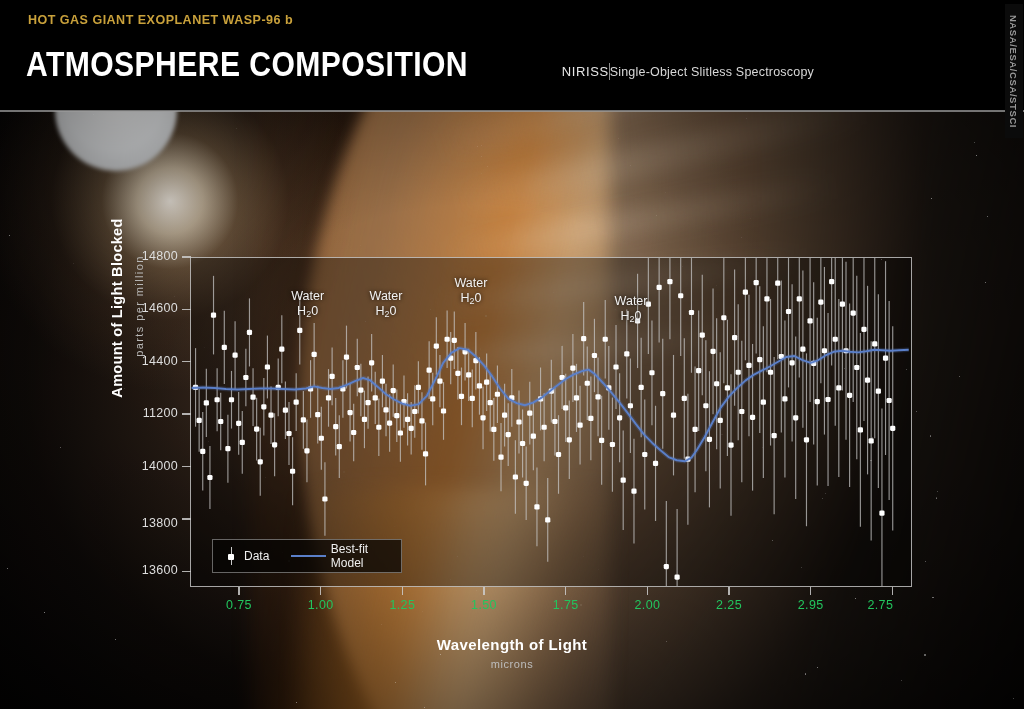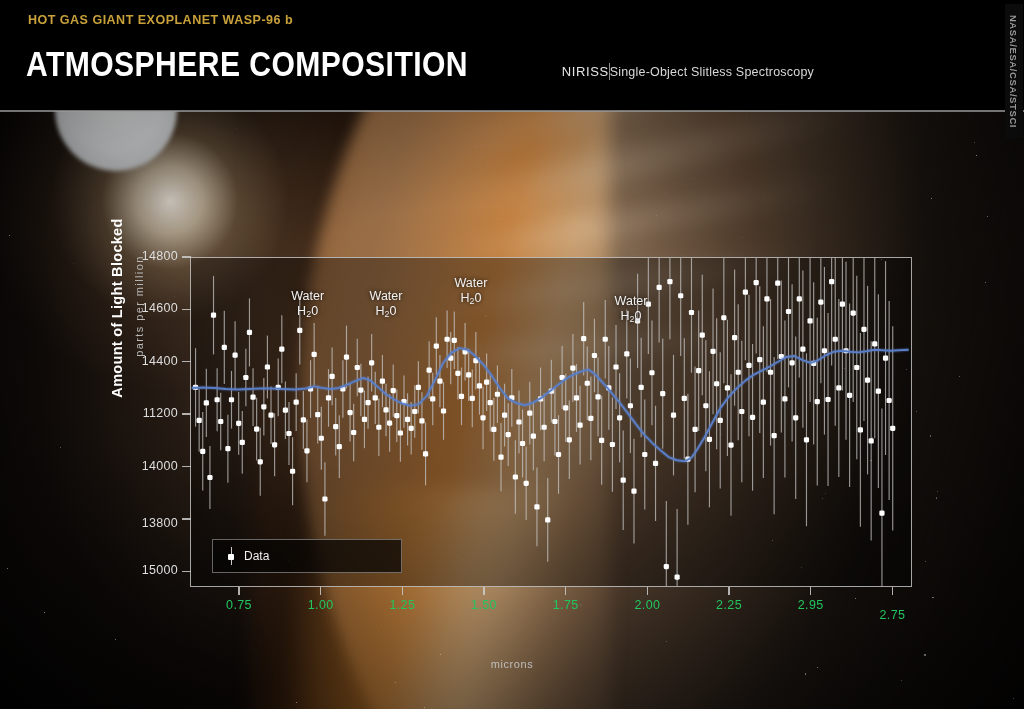--- a/index.html
+++ b/index.html
@@ -606,25 +606,26 @@
           <rect x="882.937556561086" y="355.49523809523805" width="5.2" height="5.2" rx="1.3" fill="#ffffff"></rect>
           <rect x="886.5312217194571" y="397.9238095238095" width="5.2" height="5.2" rx="1.3" fill="#ffffff"></rect>
           <rect x="890.124886877828" y="425.68571428571425" width="5.2" height="5.2" rx="1.3" fill="#ffffff"></rect>
         </g>
         <path d="M 191.63 387.95 L 203.07 387.43 L 214.50 387.95 L 225.94 389.00 L 237.37 389.52 L 248.81 389.00 L 260.24 388.48 L 271.67 388.48 L 283.11 389.00 L 294.54 389.52 L 305.98 388.48 L 314.14 386.38 L 322.31 387.95 L 330.48 389.00 L 338.65 387.95 L 346.81 384.81 L 354.98 381.14 L 363.15 378.00 L 369.68 380.10 L 377.85 386.90 L 386.02 394.24 L 394.19 399.48 L 402.35 403.67 L 410.52 405.76 L 418.69 404.19 L 426.86 395.81 L 435.02 380.10 L 443.19 362.81 L 451.36 352.86 L 459.52 348.14 L 467.69 349.71 L 475.86 356.52 L 484.03 365.43 L 492.19 376.43 L 500.36 389.00 L 508.53 398.95 L 516.70 403.14 L 524.86 405.24 L 533.03 402.62 L 541.20 397.90 L 549.37 391.62 L 557.53 385.33 L 565.70 379.05 L 573.87 374.33 L 582.04 371.19 L 588.57 369.62 L 595.10 374.33 L 603.27 383.24 L 611.44 392.67 L 619.61 402.62 L 627.77 413.10 L 635.94 424.10 L 644.11 434.57 L 652.28 442.95 L 660.44 450.29 L 668.61 457.10 L 676.78 460.24 L 684.95 461.29 L 691.48 457.62 L 696.38 450.81 L 704.55 437.19 L 712.71 422.00 L 720.88 407.33 L 729.05 396.33 L 737.22 387.95 L 745.38 380.62 L 753.55 374.86 L 761.72 370.67 L 769.89 366.48 L 778.05 361.76 L 786.22 357.05 L 794.39 356.00 L 802.56 360.19 L 810.72 362.81 L 817.26 360.71 L 825.43 355.48 L 833.59 351.81 L 841.76 350.76 L 849.93 351.81 L 858.10 352.33 L 866.26 351.29 L 874.43 349.71 L 882.60 350.24 L 890.76 350.76 L 898.93 350.24 L 908.73 349.71" fill="none" stroke="#5a7fc9" stroke-width="4.5" opacity="0.22" clip-path="url(#plotclip)"></path>
         <path d="M 191.63 387.95 L 203.07 387.43 L 214.50 387.95 L 225.94 389.00 L 237.37 389.52 L 248.81 389.00 L 260.24 388.48 L 271.67 388.48 L 283.11 389.00 L 294.54 389.52 L 305.98 388.48 L 314.14 386.38 L 322.31 387.95 L 330.48 389.00 L 338.65 387.95 L 346.81 384.81 L 354.98 381.14 L 363.15 378.00 L 369.68 380.10 L 377.85 386.90 L 386.02 394.24 L 394.19 399.48 L 402.35 403.67 L 410.52 405.76 L 418.69 404.19 L 426.86 395.81 L 435.02 380.10 L 443.19 362.81 L 451.36 352.86 L 459.52 348.14 L 467.69 349.71 L 475.86 356.52 L 484.03 365.43 L 492.19 376.43 L 500.36 389.00 L 508.53 398.95 L 516.70 403.14 L 524.86 405.24 L 533.03 402.62 L 541.20 397.90 L 549.37 391.62 L 557.53 385.33 L 565.70 379.05 L 573.87 374.33 L 582.04 371.19 L 588.57 369.62 L 595.10 374.33 L 603.27 383.24 L 611.44 392.67 L 619.61 402.62 L 627.77 413.10 L 635.94 424.10 L 644.11 434.57 L 652.28 442.95 L 660.44 450.29 L 668.61 457.10 L 676.78 460.24 L 684.95 461.29 L 691.48 457.62 L 696.38 450.81 L 704.55 437.19 L 712.71 422.00 L 720.88 407.33 L 729.05 396.33 L 737.22 387.95 L 745.38 380.62 L 753.55 374.86 L 761.72 370.67 L 769.89 366.48 L 778.05 361.76 L 786.22 357.05 L 794.39 356.00 L 802.56 360.19 L 810.72 362.81 L 817.26 360.71 L 825.43 355.48 L 833.59 351.81 L 841.76 350.76 L 849.93 351.81 L 858.10 352.33 L 866.26 351.29 L 874.43 349.71 L 882.60 350.24 L 890.76 350.76 L 898.93 350.24 L 908.73 349.71" fill="none" stroke="#5a7fc9" stroke-width="1.9" stroke-linejoin="round" clip-path="url(#plotclip)"></path>
       </svg>
 
     <div id="ytitle">Amount of Light Blocked</div>
     <div id="ysub">parts per million</div>
+    <div id="xtitle">Wavelength of Light</div>
     <div id="xsub">microns</div>
 
     <div id="ticks">
         <div class="ytickmark" style="top: 570.586px;"></div>
-        <div class="ylab" style="left: 132px; top: 563.286px; width: 46px; text-align: right;">15000</div>
+        <div class="ylab" style="left: 132px; top: 563.286px; width: 46px; text-align: right;">13600</div>
         <div class="ytickmark" style="top: 518.205px;"></div>
         <div class="ylab" style="left: 132px; top: 516px; width: 46px; text-align: right;">13800</div>
         <div class="ytickmark" style="top: 465.824px;"></div>
         <div class="ylab" style="left: 132px; top: 458.524px; width: 46px; text-align: right;">14000</div>
         <div class="ytickmark" style="top: 413.443px;"></div>
         <div class="ylab" style="left: 132px; top: 406.143px; width: 46px; text-align: right;">11200</div>
         <div class="ytickmark" style="top: 361.062px;"></div>
         <div class="ylab" style="left: 132px; top: 353.762px; width: 46px; text-align: right;">14400</div>
         <div class="ytickmark" style="top: 308.681px;"></div>
         <div class="ylab" style="left: 132px; top: 301.381px; width: 46px; text-align: right;">14600</div>
@@ -640,21 +641,21 @@
         <div class="xlab" style="left: 459.027px; top: 598px; width: 50px; text-align: center;">1.50</div>
         <div class="xtickmark" style="left: 565.001px;"></div>
         <div class="xlab" style="left: 540.701px; top: 598px; width: 50px; text-align: center;">1.75</div>
         <div class="xtickmark" style="left: 646.676px;"></div>
         <div class="xlab" style="left: 622.376px; top: 598px; width: 50px; text-align: center;">2.00</div>
         <div class="xtickmark" style="left: 728.35px;"></div>
         <div class="xlab" style="left: 704.05px; top: 598px; width: 50px; text-align: center;">2.25</div>
         <div class="xtickmark" style="left: 810.024px;"></div>
         <div class="xlab" style="left: 785.724px; top: 598px; width: 50px; text-align: center;">2.95</div>
         <div class="xtickmark" style="left: 891.698px;"></div>
-        <div class="xlab" style="left: 867.398px; top: 598px; width: 50px; text-align: center; margin-top: 10px;">2.75</div>
+        <div class="xlab" style="left: 867.398px; top: 598px; width: 50px; ">2.75</div>
       </div>
     <div id="annots">
         <div class="annot" style="left: 262.611px; top: 288.905px; width: 90px;">
           <div>Water</div>
           <div>H<sub>2</sub>0</div>
         </div>
         <div class="annot" style="left: 341.018px; top: 288.905px; width: 90px;">
           <div>Water</div>
           <div>H<sub>2</sub>0</div>
         </div>
@@ -669,20 +670,24 @@
       </div>
 
     <div id="legend">
       <div class="lg-item">
         <span class="lg-pt">
             <i></i>
             <b></b>
           </span>
         <span class="lg-txt">Data</span>
       </div>
+      <div class="lg-item">
+        <span class="lg-line"></span>
+        <span class="lg-txt">Best-fit Model</span>
+      </div>
     </div>
   </div>
 
   <div id="header">
     <div id="kicker">HOT GAS GIANT EXOPLANET WASP-96 b</div>
     <div id="maintitle">ATMOSPHERE COMPOSITION</div>
     <div id="instrument">
       <span class="inst-name">NIRISS</span>
       <span class="inst-sep"></span>
       <span class="inst-mode">Single-Object Slitless Spectroscopy</span>

